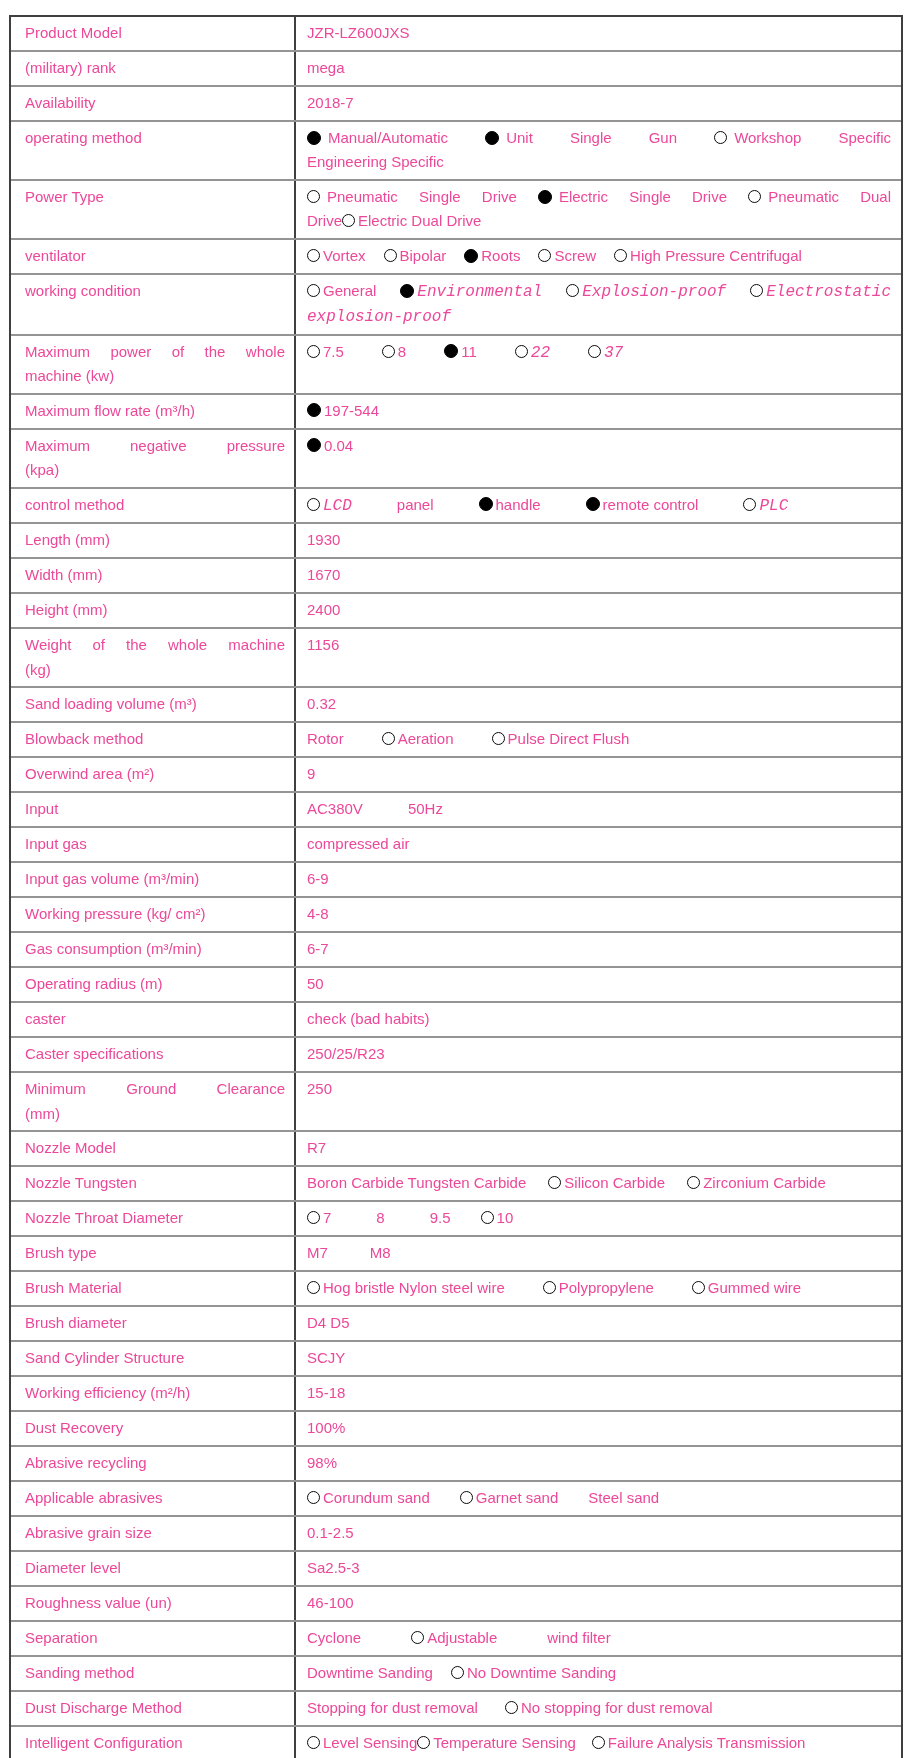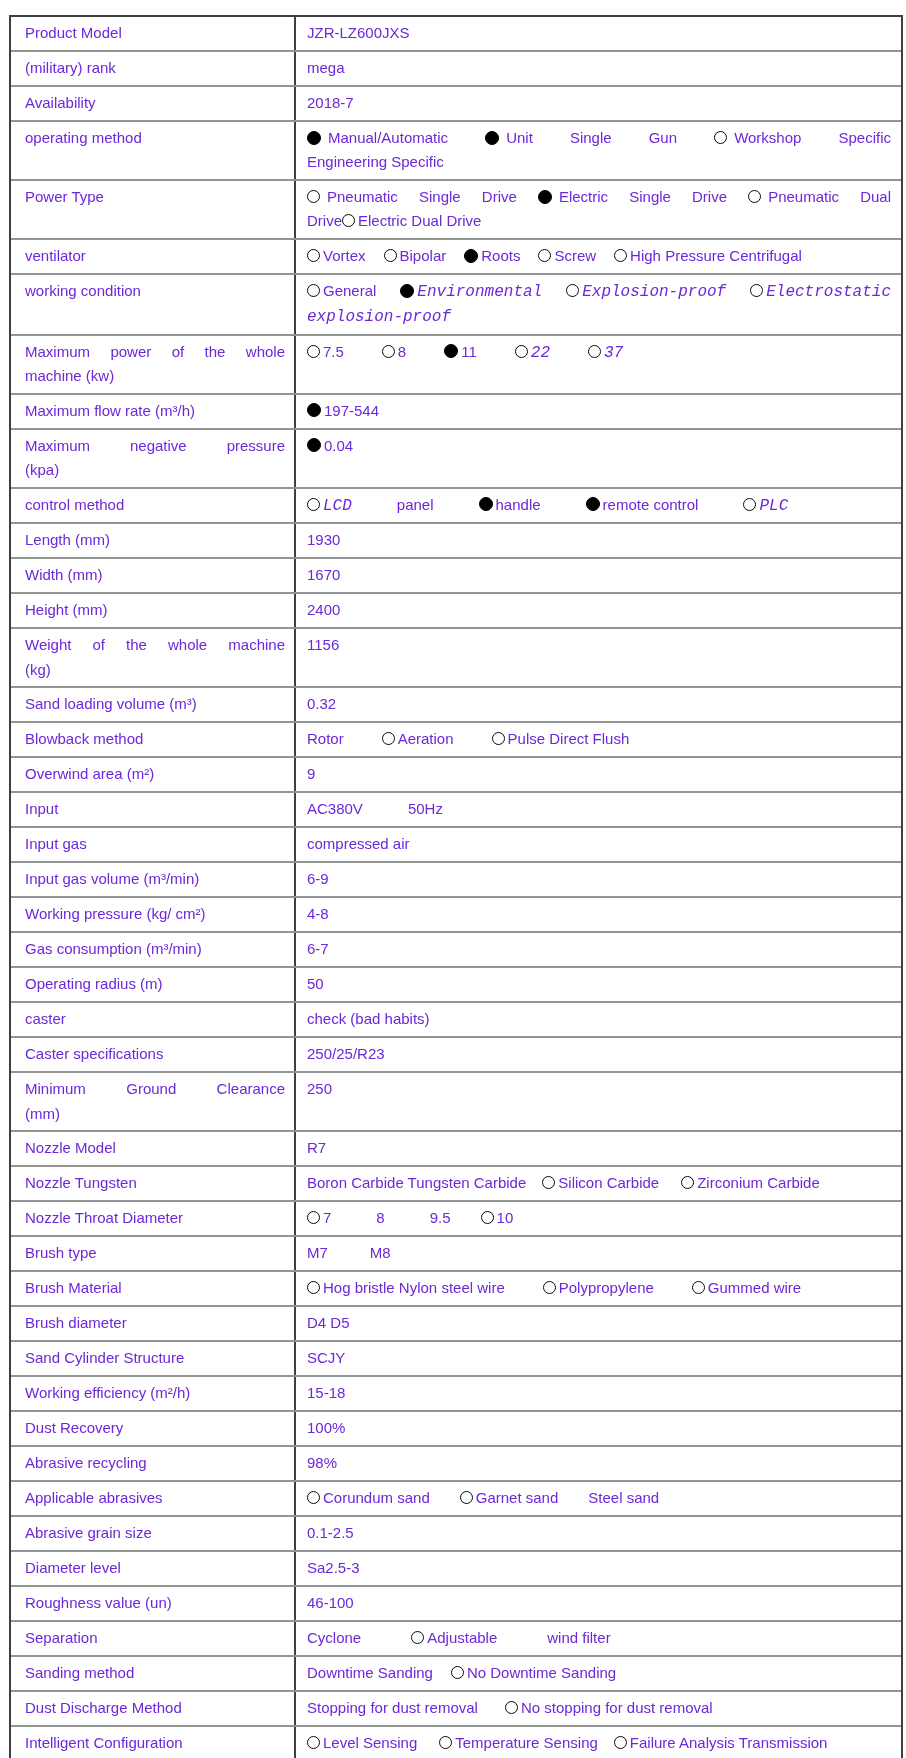--- a/index.html
+++ b/index.html
@@ -1,17 +1,17 @@
 <!DOCTYPE html>
 <html><head>
 <meta charset="utf-8">
 <style>
   html,body{margin:0;padding:0;background:#ffffff;}
   .page{position:relative;width:906px;height:1758px;background:#ffffff;overflow:hidden;
-        font-family:"Liberation Sans",sans-serif;color:#6d28d9;font-size:15px;}
+        font-family:"Liberation Sans",sans-serif;color:#ec4899;font-size:15px;}
   .spec-table{position:absolute;left:9px;top:15px;width:894px;box-sizing:border-box;
               border:2px solid #3f3f3f;}
   .row{display:flex;box-sizing:border-box;border-bottom:2px solid #949494;min-height:35px;}
   .row:last-child{border-bottom:none;}
   .row.tall{min-height:59px;}
   .cl{width:285px;box-sizing:border-box;border-right:2px solid #3f3f3f;
       padding:4px 9px 4px 14px;line-height:24.4px;}
   .cv{flex:1;min-width:0;box-sizing:border-box;padding:4px 10px 4px 11px;line-height:24.4px;}
   .lline,.vline{width:100%;}
   .just{text-align:justify;text-align-last:justify;word-spacing:2px;}
@@ -206,21 +206,21 @@
       <div class="row">
         <div class="cl">
           <div class="lline">Nozzle Model</div>
         </div>
         <div class="cv"><span class="t">R7</span></div>
       </div>
       <div class="row">
         <div class="cl">
           <div class="lline">Nozzle Tungsten</div>
         </div>
-        <div class="cv"><span class="tok nw" style="margin-right: 16px; text-align: right;"><span class="t">Boron Carbide Tungsten Carbide</span></span><span class="tok nw" style="margin-right: 22px; text-align: center;"><span class="radio"></span><span class="t">Silicon Carbide</span></span><span class="tok nw"><span class="radio"></span><span class="t">Zirconium Carbide</span></span></div>
+        <div class="cv"><span class="tok nw" style="margin-right: 22px; text-align: right;"><span class="t">Boron Carbide Tungsten Carbide</span></span><span class="tok nw" style="margin-right: 22px; text-align: center;"><span class="radio"></span><span class="t">Silicon Carbide</span></span><span class="tok nw"><span class="radio"></span><span class="t">Zirconium Carbide</span></span></div>
       </div>
       <div class="row">
         <div class="cl">
           <div class="lline">Nozzle Throat Diameter</div>
         </div>
         <div class="cv"><span class="tok nw" style="margin-right: 45px;"><span class="radio"></span><span class="t">7</span></span><span class="tok nw" style="margin-right: 45px;"><span class="t">8</span></span><span class="tok nw" style="margin-right: 30px;"><span class="t">9.5</span></span><span class="tok nw"><span class="radio"></span><span class="t">10</span></span></div>
       </div>
       <div class="row">
         <div class="cl">
           <div class="lline">Brush type</div>
@@ -302,16 +302,16 @@
       <div class="row">
         <div class="cl">
           <div class="lline">Dust Discharge Method</div>
         </div>
         <div class="cv"><span class="tok nw" style="margin-right: 27px;"><span class="t">Stopping for dust removal</span></span><span class="tok nw"><span class="radio"></span><span class="t">No stopping for dust removal</span></span></div>
       </div>
       <div class="row">
         <div class="cl">
           <div class="lline">Intelligent Configuration</div>
         </div>
-        <div class="cv"><span class="tok nw" style="margin-right: 22px;"><span class="radio"></span><span class="t">Level Sensing</span></span><span class="tok nw" style="margin-right: 16px;"><span class="radio"></span><span class="t">Temperature Sensing</span></span><span class="tok nw"><span class="radio"></span><span class="t">Failure Analysis Transmission</span></span></div>
+        <div class="cv"><span class="tok nw" style=""><span class="radio"></span><span class="t">Level Sensing</span></span><span class="tok nw" style="margin-right: 16px;"><span class="radio"></span><span class="t">Temperature Sensing</span></span><span class="tok nw"><span class="radio"></span><span class="t">Failure Analysis Transmission</span></span></div>
       </div>
     </div>
 </div>
 
 </body></html>

